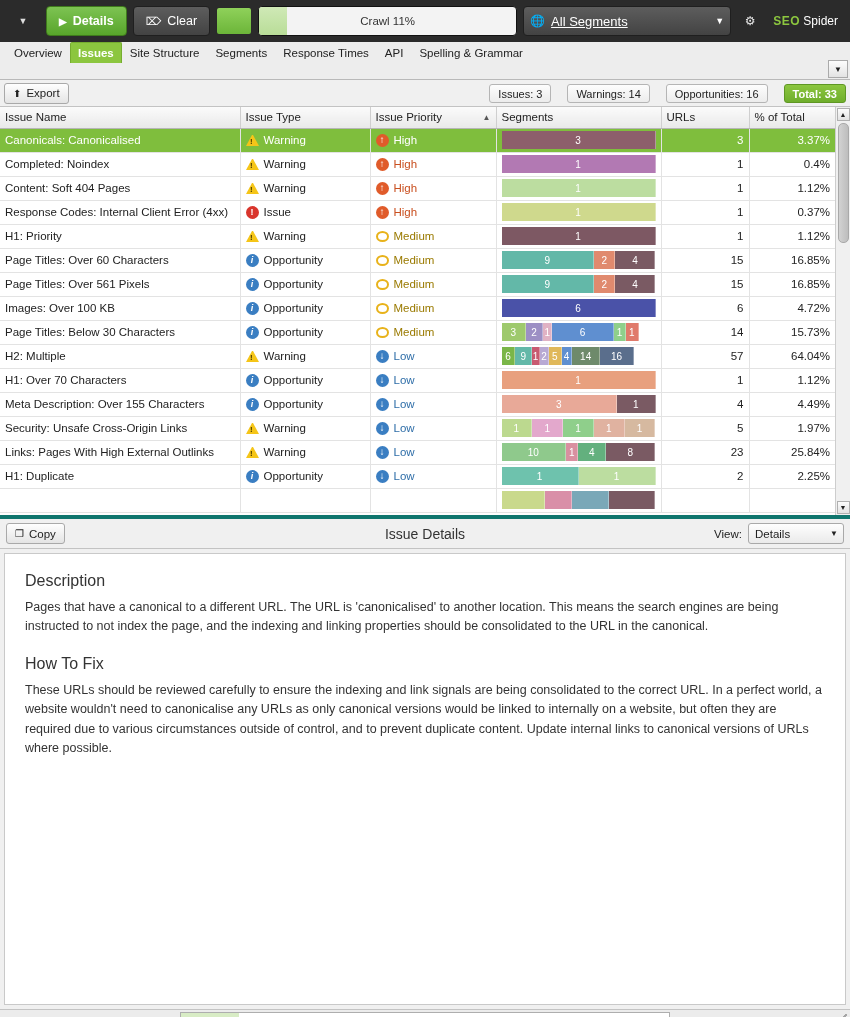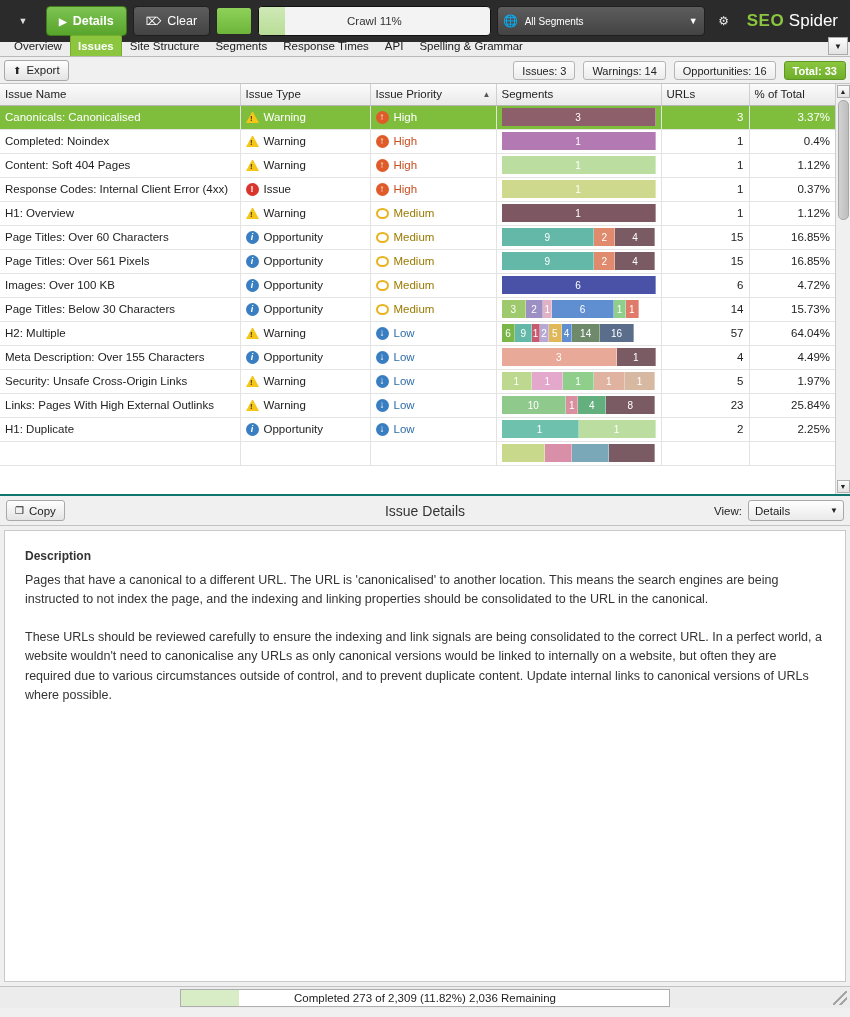--- a/index.html
+++ b/index.html
@@ -80,42 +80,42 @@
     width: 208px; height: 30px;
     background: linear-gradient(#5d5d5d, #434343);
     border: 1px solid #1f1f1f;
     border-radius: 4px;
     display: flex;
     align-items: center;
     padding: 0 6px;
     gap: 6px;
     color: #fff;
   }
-  .segbox .seg-label { flex: 1; font-size: 10px; }
+  .segbox .seg-label { flex: 1; font-size: 13px; text-decoration: underline; }
   .gear {
     width: 26px; height: 30px;
     display: flex; align-items: center; justify-content: center;
     color: #e8e8e8;
   }
   .brand {
-    font-size: 17px;
+    font-size: 12px;
     padding-right: 6px;
     padding-left: 4px;
     white-space: nowrap;
   }
   .brand .seo { color: #8cc63f; font-weight: bold; letter-spacing: .5px; }
   .brand .spider { color: #fff; }
 
   
   .tabs {
-    height: 15px;
+    height: 38px;
     background: #ededed;
     border-bottom: 1px solid #b9b9b9;
     display: flex;
-    align-items: flex-end;
+    align-items: flex-start;
     padding-left: 6px;
     position: relative;
   }
   .tab {
     height: 21px;
     line-height: 21px;
     padding: 0 7px;
     font-size: 11.5px;
     color: #222;
     border: 1px solid transparent;
@@ -149,42 +149,42 @@
   }
   .export-btn {
     height: 21px;
     display: inline-flex; align-items: center; gap: 5px;
     padding: 0 8px;
     border: 1px solid #a9a9a9;
     border-radius: 3px;
     background: linear-gradient(#fefefe, #e4e4e4);
     font-size: 11.5px;
   }
-  .counts { margin-left: auto; display: flex; gap: 8px; align-items: center; }
+  .counts { margin-left: auto; display: flex; gap: 16px; align-items: center; }
   .count-chip {
     height: 19px;
     line-height: 19px;
     padding: 0 8px;
     font-size: 11px;
     border: 1px solid #b5b5b5;
     border-radius: 3px;
     background: linear-gradient(#fdfdfd, #ececec);
   }
   .count-chip.total {
     background: linear-gradient(#8cc63f, #6fae2c);
     border-color: #5f9724;
     color: #fff;
     font-weight: bold;
   }
 
   
   .table-wrap {
     height: 412px;
     background: #fff;
-    border-bottom: 2px solid #0f766e;
+    border-bottom: 4px solid #0f766e;
     display: flex;
     overflow: hidden;
   }
   .table-scroll {
     flex: 1 1 auto;
     overflow: hidden;
     position: relative;
   }
   table.issues {
     width: 835px;
@@ -349,22 +349,22 @@
   .view-select .cv { position: absolute; right: 5px; font-size: 8px; }
   .details-body {
     height: 452px;
     background: #fff;
     border: 1px solid #c9c9c9;
     margin: 4px;
     padding: 14px 20px;
     overflow: hidden;
   }
   .details-body h2 {
-    font-size: 12px;
-    font-weight: bold;
+    font-size: 16px;
+    font-weight: normal;
     color: #333;
     margin: 4px 0 8px 0;
   }
   .details-body p {
     margin: 0 0 18px 0;
     font-size: 12.5px;
     line-height: 1.55;
     color: #333;
   }
 
@@ -571,21 +571,21 @@
             </td>
             <td class="segcell">
               <div class="seg-bar">
                 <div class="seg-seg" style="width:100%;background:#cfd98d">1</div>
               </div>
             </td>
             <td class="num">1</td>
             <td class="num" style="border-right:none">0.37%</td>
           </tr>
           <tr>
-            <td>H1: Overview</td>
+            <td>H1: Priority</td>
             <td>
               <span class="type-cell">
                 <span class="ico warn"></span>
                 <span class="type-txt">Warning</span>
               </span>
             </td>
             <td>
               <span class="pri-cell">
                 <span class="ico medium"></span>
                 <span class="pri-txt med-txt">Medium</span>
@@ -719,20 +719,42 @@
                 <div class="seg-seg" style="width:8%;background:#e0b85a">5</div>
                 <div class="seg-seg" style="width:7%;background:#5f8fd0">4</div>
                 <div class="seg-seg" style="width:18%;background:#6e8a6b">14</div>
                 <div class="seg-seg" style="width:22%;background:#5a6e8c">16</div>
               </div>
             </td>
             <td class="num">57</td>
             <td class="num" style="border-right:none">64.04%</td>
           </tr>
           <tr>
+            <td>H1: Over 70 Characters</td>
+            <td>
+              <span class="type-cell">
+                <span class="ico opp">i</span>
+                <span class="type-txt">Opportunity</span>
+              </span>
+            </td>
+            <td>
+              <span class="pri-cell">
+                <span class="ico low">↓</span>
+                <span class="pri-txt low-txt">Low</span>
+              </span>
+            </td>
+            <td class="segcell">
+              <div class="seg-bar">
+                <div class="seg-seg" style="width:100%;background:#e8a07e">1</div>
+              </div>
+            </td>
+            <td class="num">1</td>
+            <td class="num" style="border-right:none">1.12%</td>
+          </tr>
+          <tr>
             <td>Meta Description: Over 155 Characters</td>
             <td>
               <span class="type-cell">
                 <span class="ico opp">i</span>
                 <span class="type-txt">Opportunity</span>
               </span>
             </td>
             <td>
               <span class="pri-cell">
                 <span class="ico low">↓</span>
@@ -866,20 +888,21 @@
     <div class="view-select">
       <span>Details</span>
       <span class="cv">▼</span>
     </div>
   </div>
 </div>
 
 <div class="details-body">
   <h2>Description</h2>
   <p>Pages that have a canonical to a different URL. The URL is 'canonicalised' to another location. This means the search engines are being instructed to not index the page, and the indexing and linking properties should be consolidated to the URL in the canonical.</p>
+  <h2>How To Fix</h2>
   <p>These URLs should be reviewed carefully to ensure the indexing and link signals are being consolidated to the correct URL. In a perfect world, a website wouldn't need to canonicalise any URLs as only canonical versions would be linked to internally on a website, but often they are required due to various circumstances outside of control, and to prevent duplicate content. Update internal links to canonical versions of URLs where possible.</p>
 </div>
 
 <div class="statusbar">
   <div class="status-prog">
     <div class="fill" style="width: 11.82%;"></div>
     <span class="lbl">Completed 273 of 2,309 (11.82%) 2,036 Remaining</span>
   </div>
   <div class="grip"></div>
 </div>

